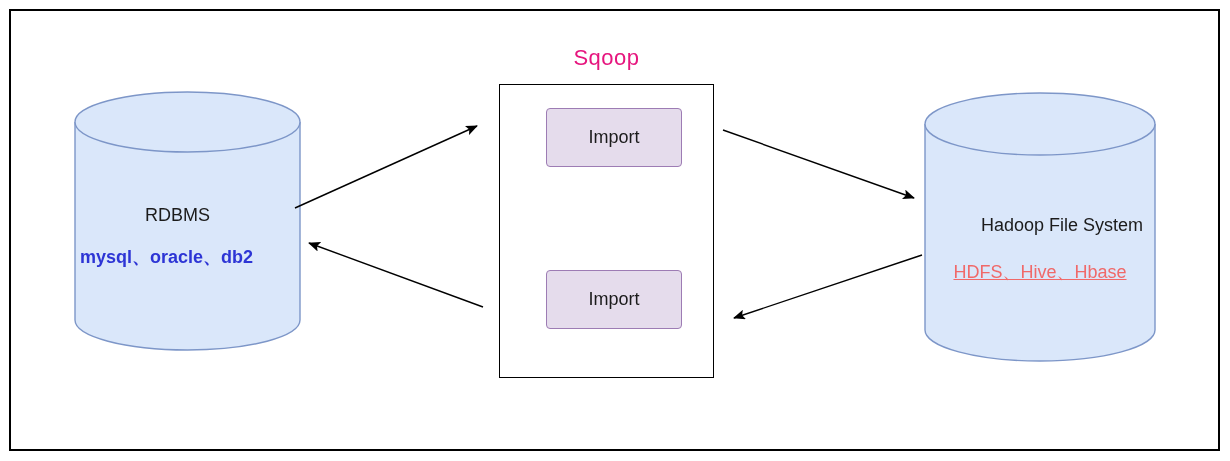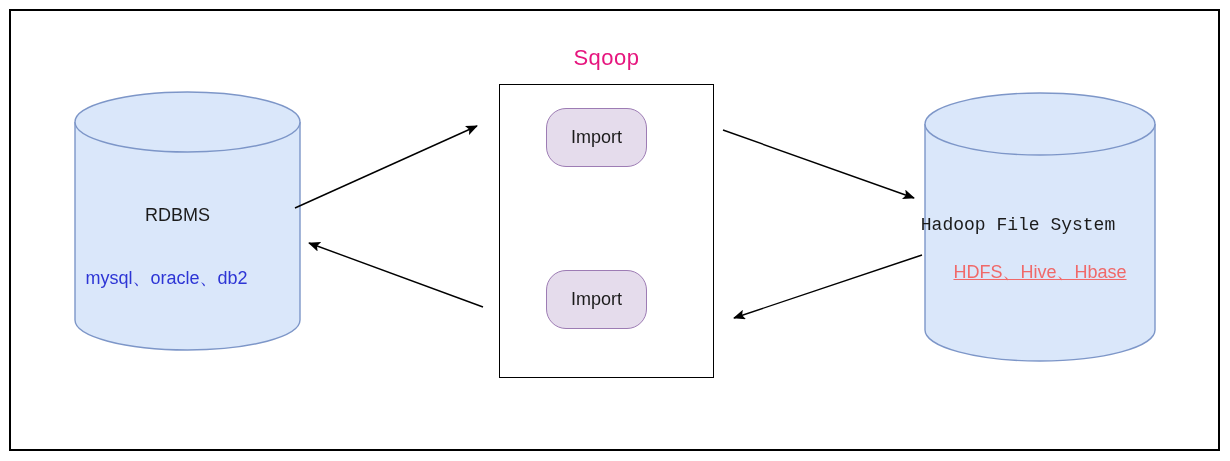--- a/index.html
+++ b/index.html
@@ -67,37 +67,37 @@
     top: 84px;
     width: 215px;
     height: 294px;
     border: 1.5px solid var(--box-border);
     box-sizing: border-box;
     background: transparent;
   }
   .node-btn {
     position: absolute;
     left: 546px;
-    width: 101px;
+    width: 136px;
     height: 59px;
     box-sizing: border-box;
     border: 1.5px solid var(--node-stroke);
     background: var(--node-fill);
-    border-radius: 20px;
+    border-radius: 4px;
     display: flex;
     align-items: center;
     justify-content: center;
     font-size: 18px;
     color: #1b1b1b;
   }
   .node-import { top: 108px; }
   .node-export { top: 270px; }
   .rdbms-title   { left: 65px;  top: 204px; width: 225px; }
-  .rdbms-sub     { left: 75px;  top: 267px; width: 183px; color: var(--rdbms-subtitle-color); }
-  .hadoop-title  { left: 881px; top: 214px; width: 274px; font-family: Liberation Mono, monospace; }
+  .rdbms-sub     { left: 75px;  top: 246px; width: 183px; color: var(--rdbms-subtitle-color); font-weight: bold; }
+  .hadoop-title  { left: 925px; top: 214px; width: 274px; }
   .hadoop-sub    { left: 925px; top: 261px; width: 230px; color: var(--hadoop-subtitle-color); text-decoration: underline; }
 </style>
 </head>
 <body>
 
 <div class="canvas">
 
   <div class="outer-border"></div>
 
   <svg class="shapes" viewBox="0 0 1230 461">

